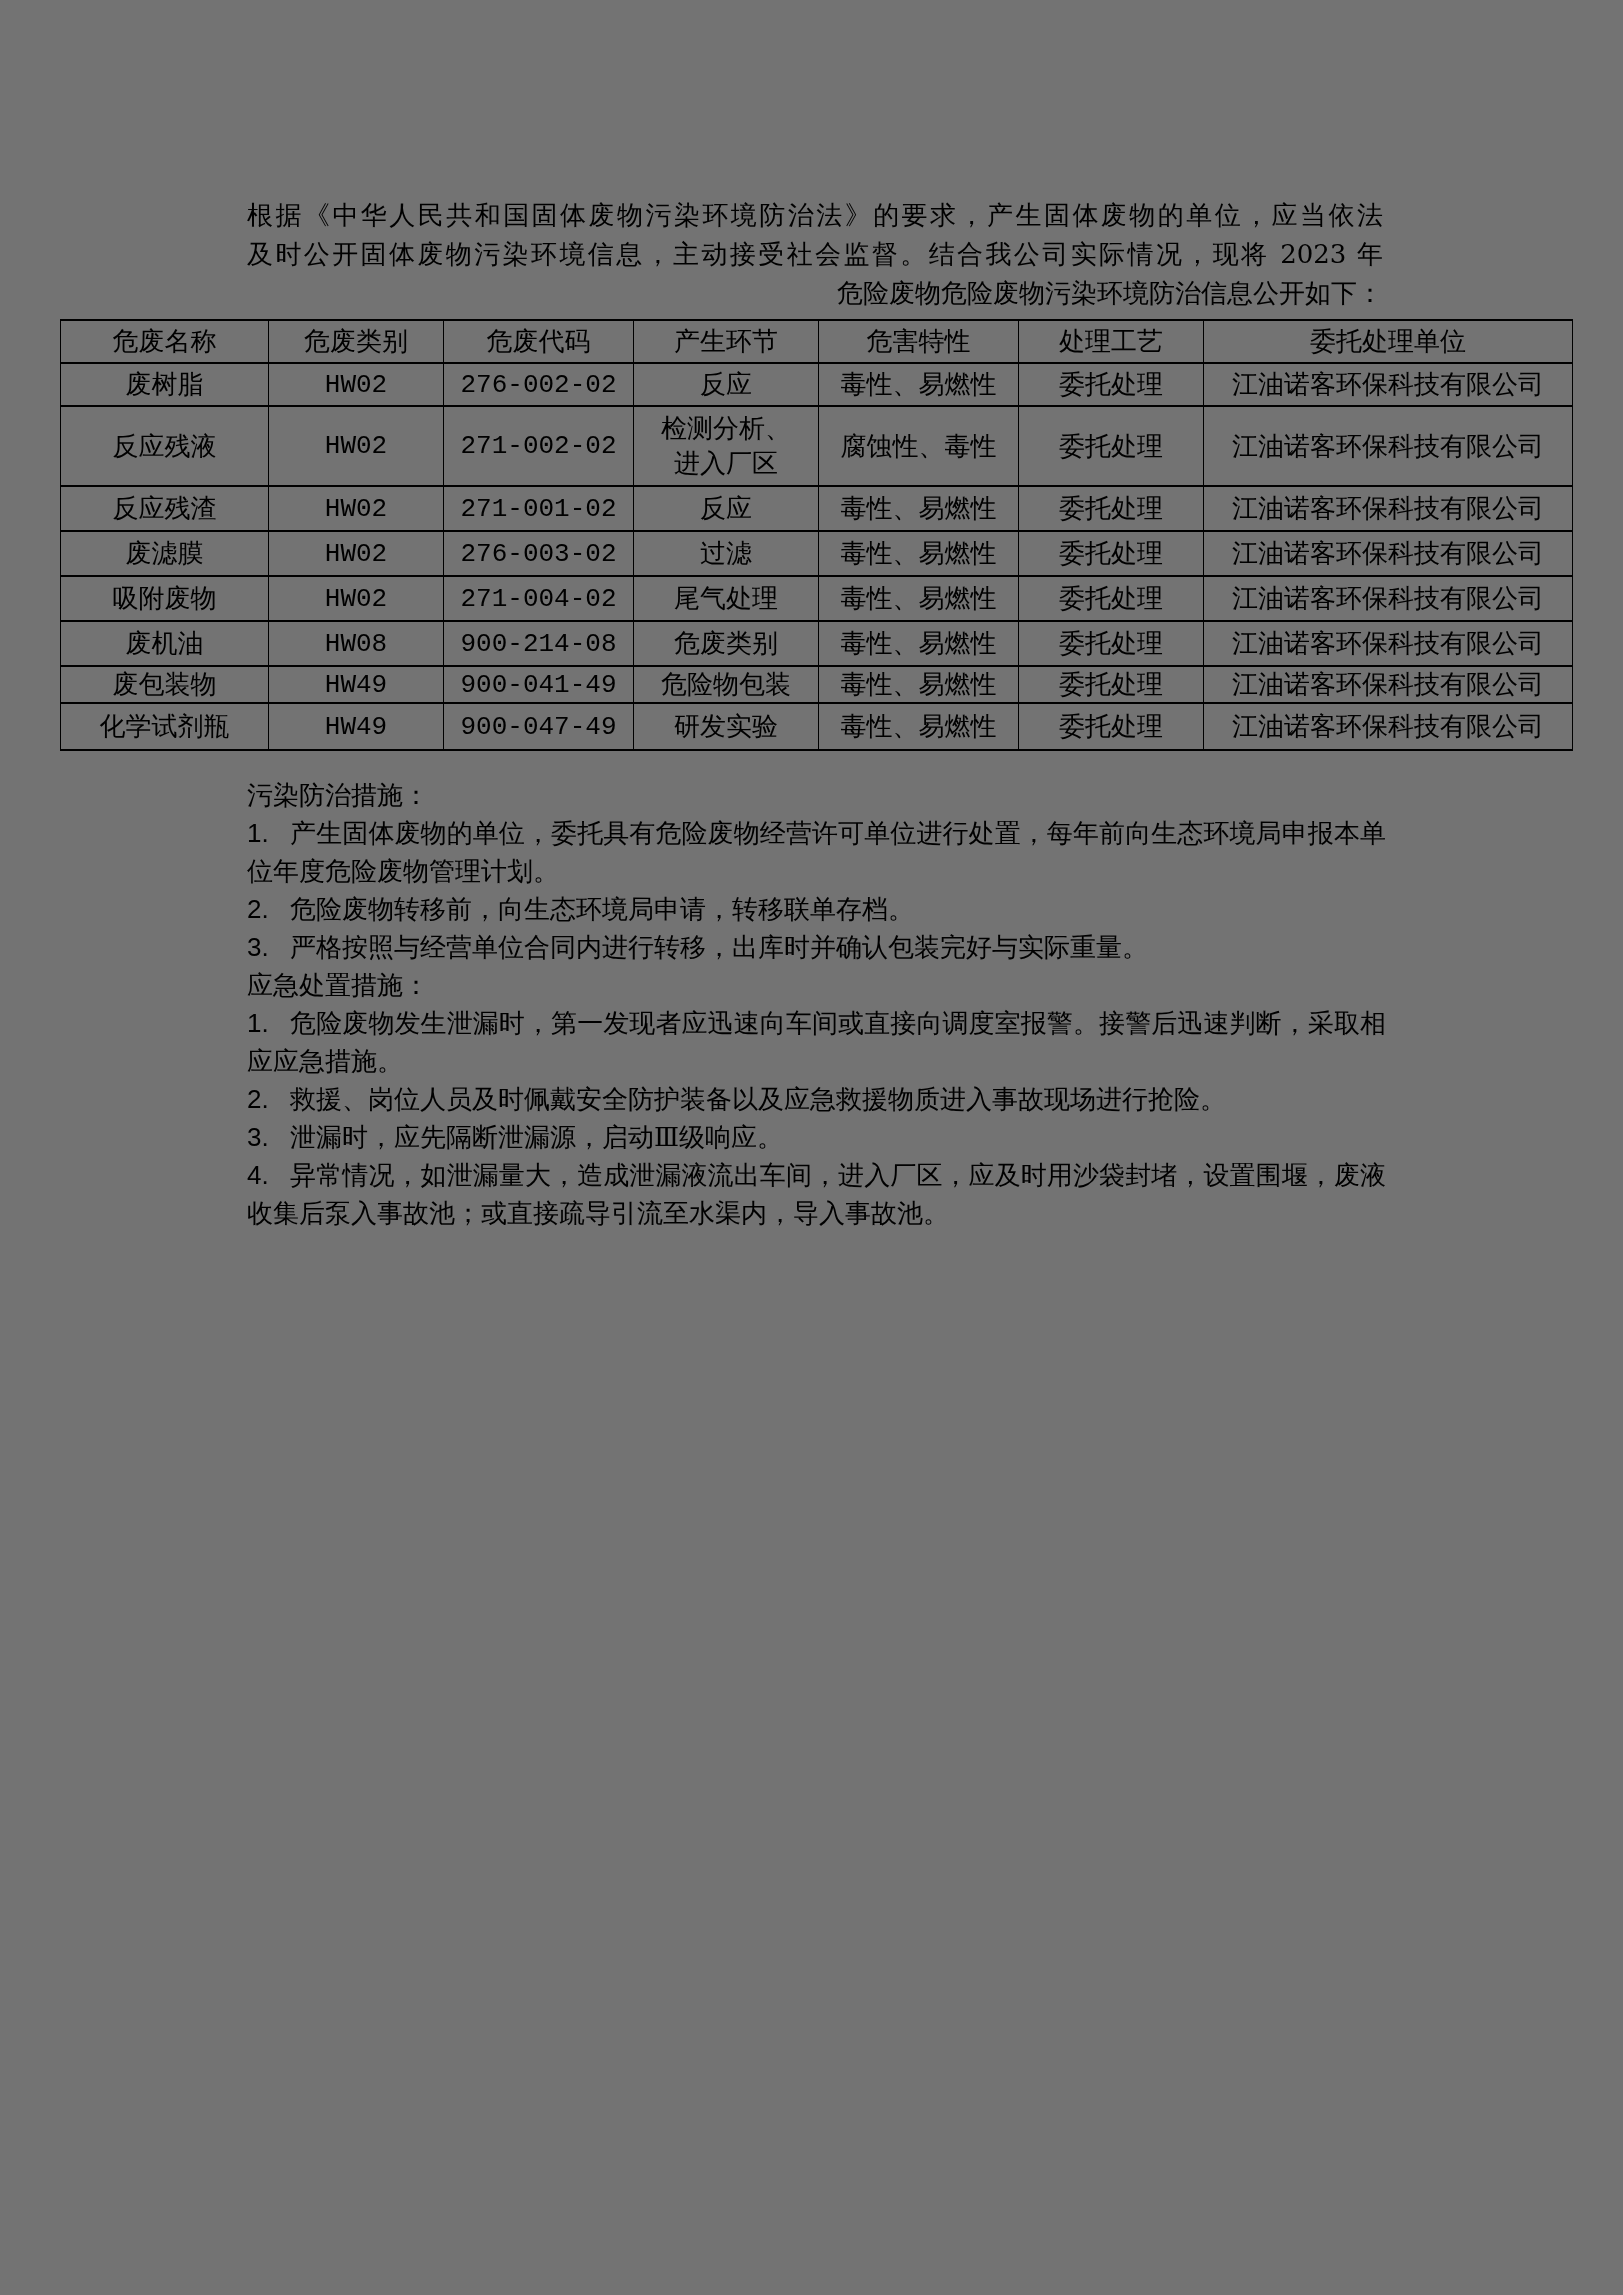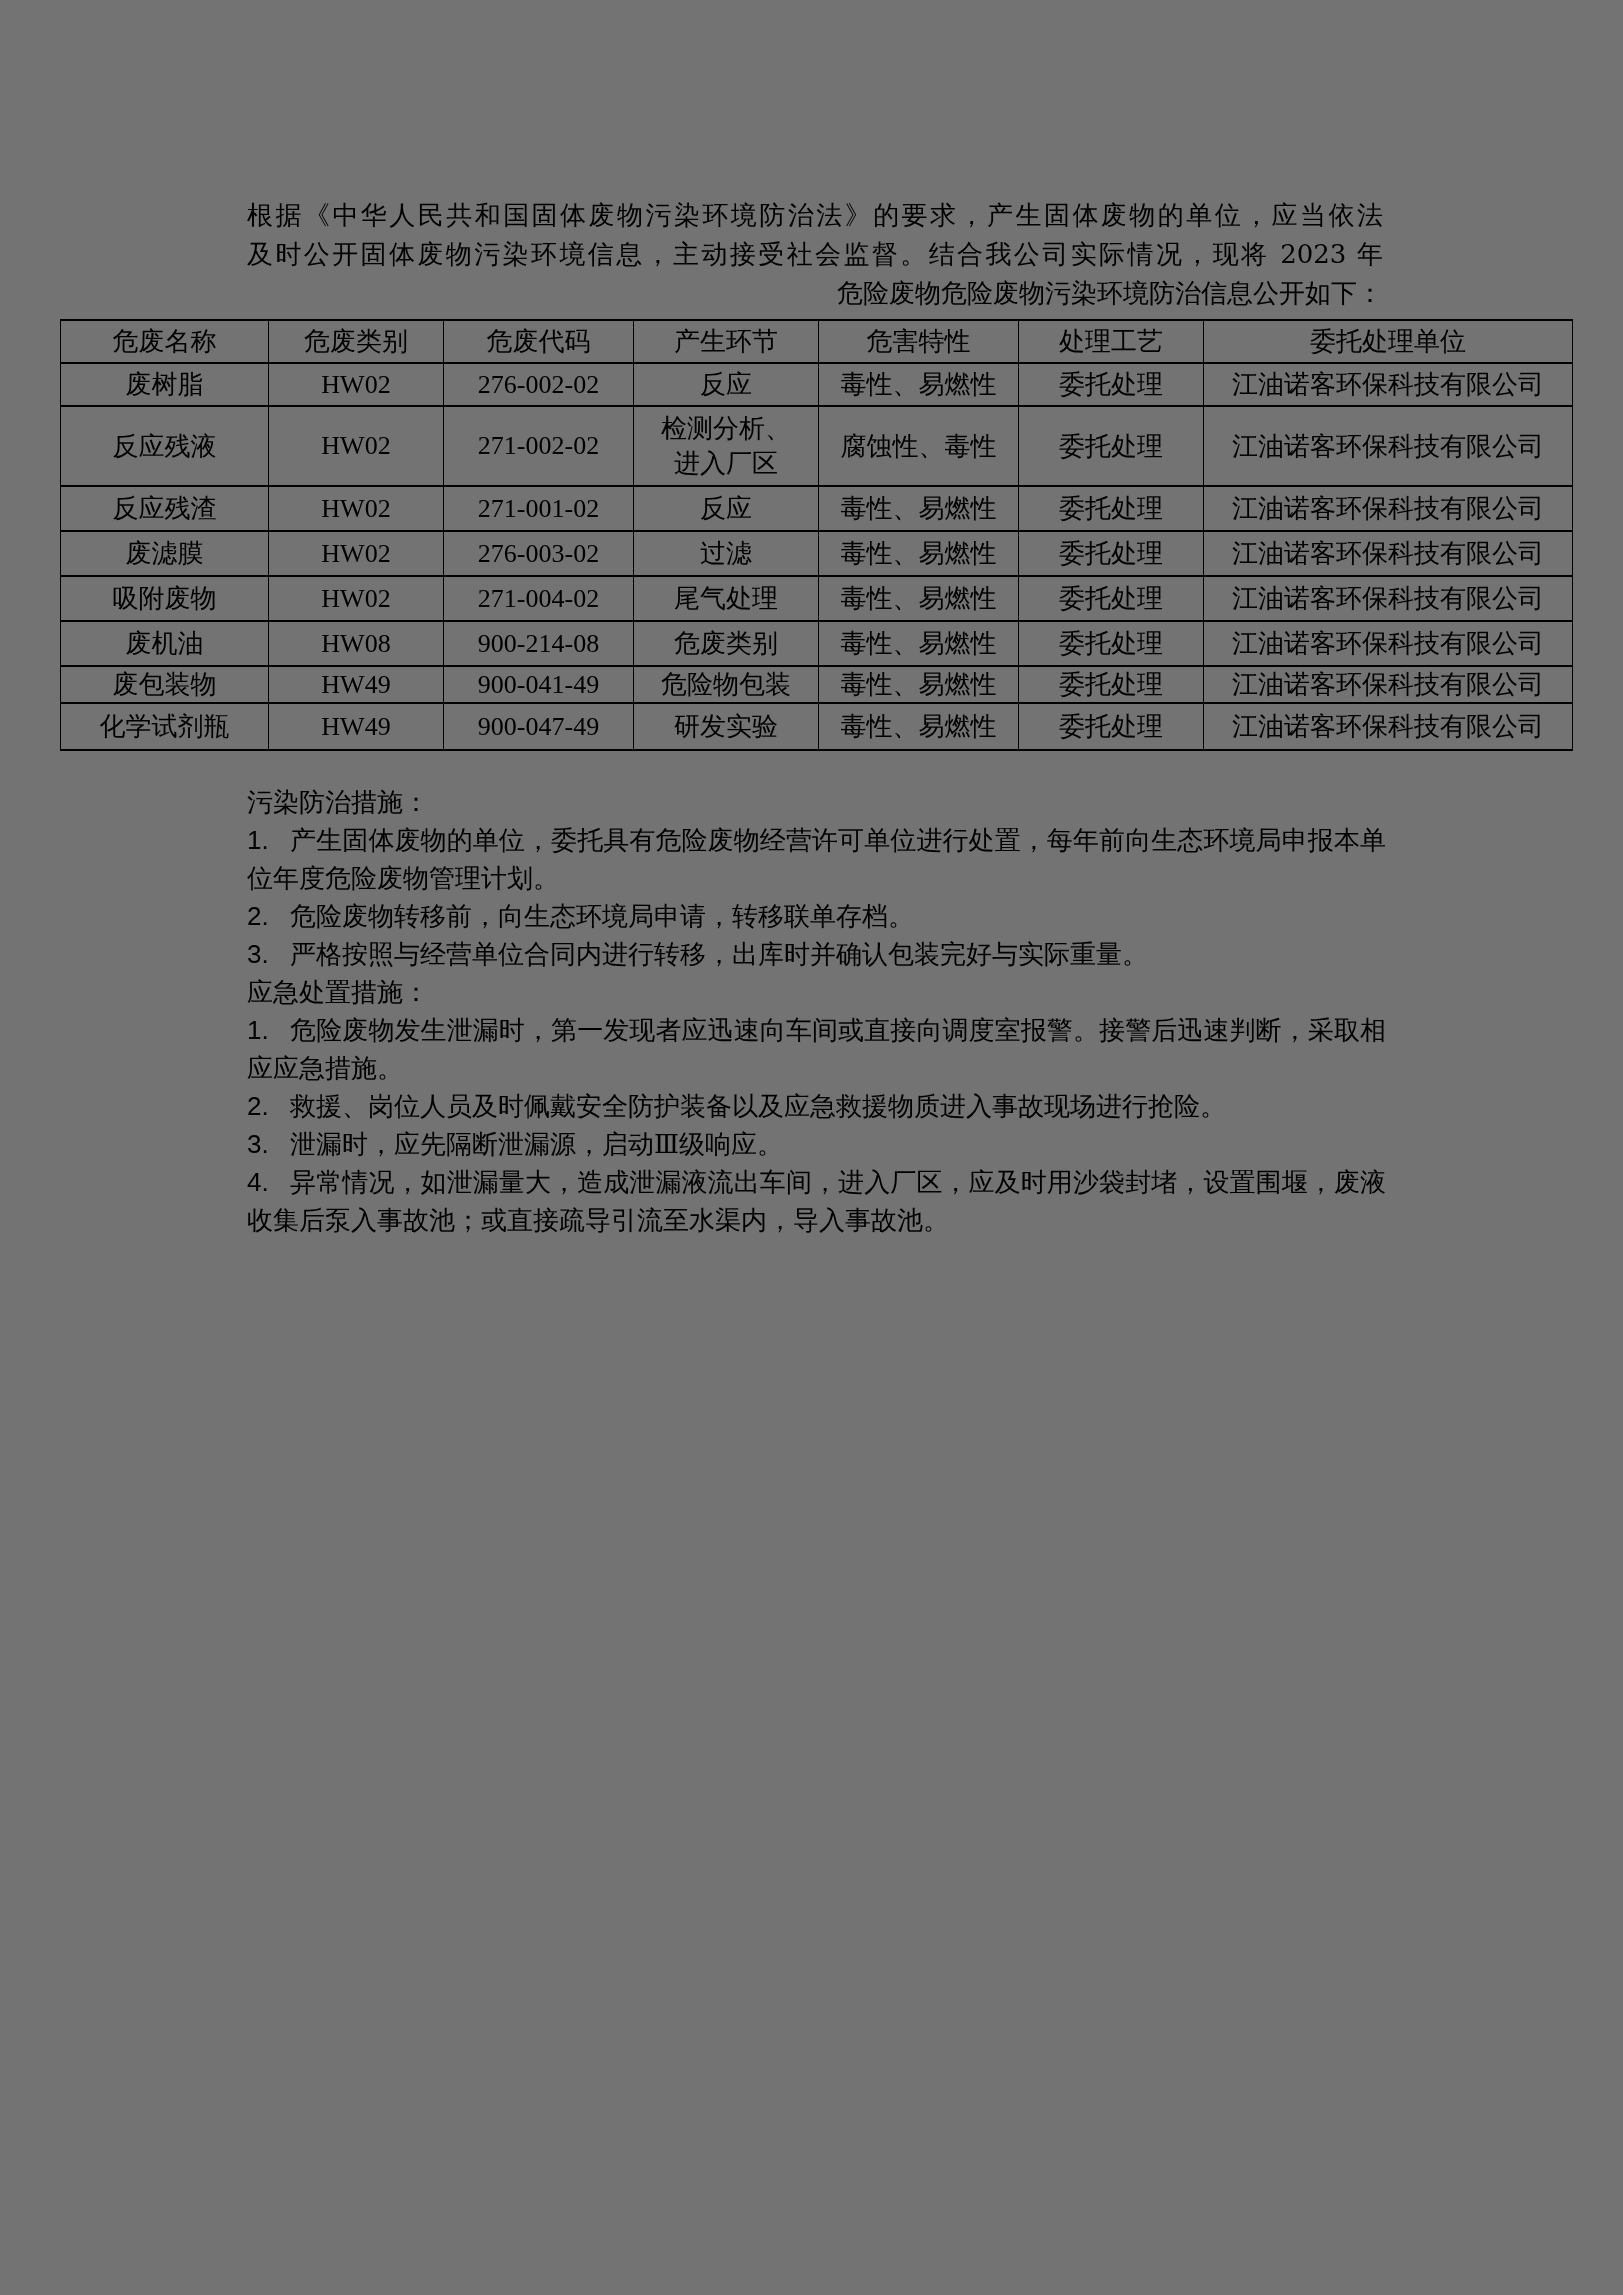--- a/index.html
+++ b/index.html
@@ -38,31 +38,30 @@
     border: 1.3px solid #000;
     border-top-width: 2px;
     border-bottom-width: 2px;
     text-align: center;
     vertical-align: middle;
     padding: 0 2.6px;
     font-weight: normal;
     white-space: pre-line;
     overflow: hidden;
   }
-  .latin { font-family: Liberation Serif, serif; margin-left: 8px; }
+  .latin { font-family: Liberation Mono, monospace; margin-left: 8px; }
 
   
   .measures {
     position: absolute;
     left: 247px;
     top: 776px;
     width: 1139px;
     font-size: 26px;
     line-height: 38px;
-    margin-top: 7px;
   }
   .section-heading { text-align: left; }
   .item { text-align: justify; }
   .item .num {
     font-family: "Liberation Sans", sans-serif;
     display: inline-block;
     min-width: 43px;
   }
 </style>
 </head>

